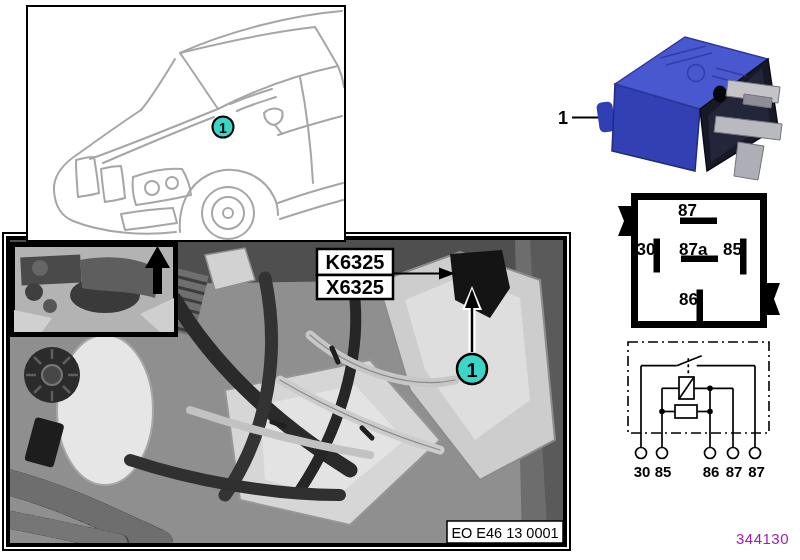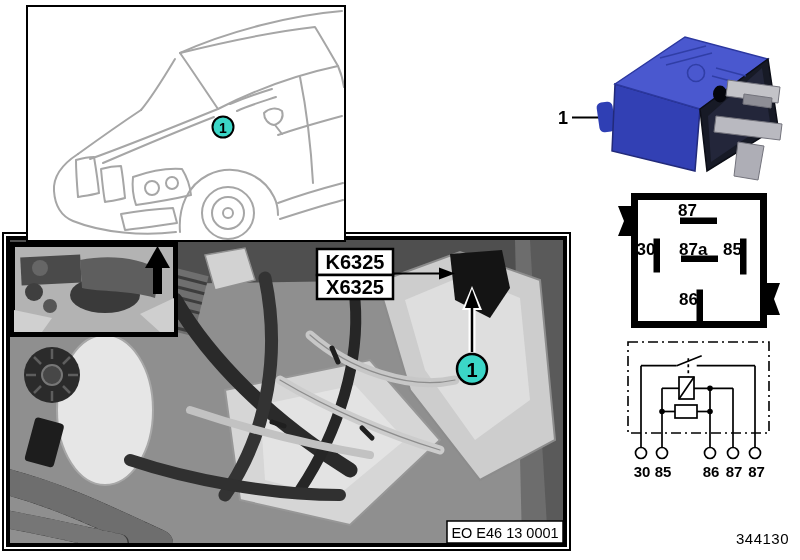--- a/index.html
+++ b/index.html
@@ -5,21 +5,21 @@
   html,body{margin:0;padding:0;background:#ffffff;}
   #stage{position:relative;width:800px;height:560px;background:#ffffff;overflow:hidden;
          font-family:"Liberation Sans",sans-serif;}
   .abs{position:absolute;}
   .car-panel{left:26px;top:5px;width:316px;height:233px;border:2px solid #000;background:#fff;z-index:3;}
   .photo-outer{left:2px;top:232px;border:2px solid #000;padding:2px;background:#fff;z-index:1;}
   .photo-inner{border:4px solid #000;width:553px;height:303px;overflow:hidden;background:#a21caf;}
   .relay-svg{left:548px;top:24px;width:250px;height:172px;z-index:2;}
   .pin-svg{left:613px;top:186px;width:172px;height:150px;z-index:4;}
   .schem-svg{left:618px;top:336px;width:180px;height:150px;}
-  .drawing-number{left:736px;top:530px;font-size:15px;color:#000000;letter-spacing:0.5px;}
+  .drawing-number{left:736px;top:530px;font-size:15px;color:#a21caf;letter-spacing:0.5px;}
   svg{display:block;}
   text{font-family:"Liberation Sans",sans-serif;}
 </style>
 </head>
 <body>
 
 <div id="stage">
 
   <div class="abs car-panel">
     <svg width="316" height="233" viewBox="0 0 316 233">

